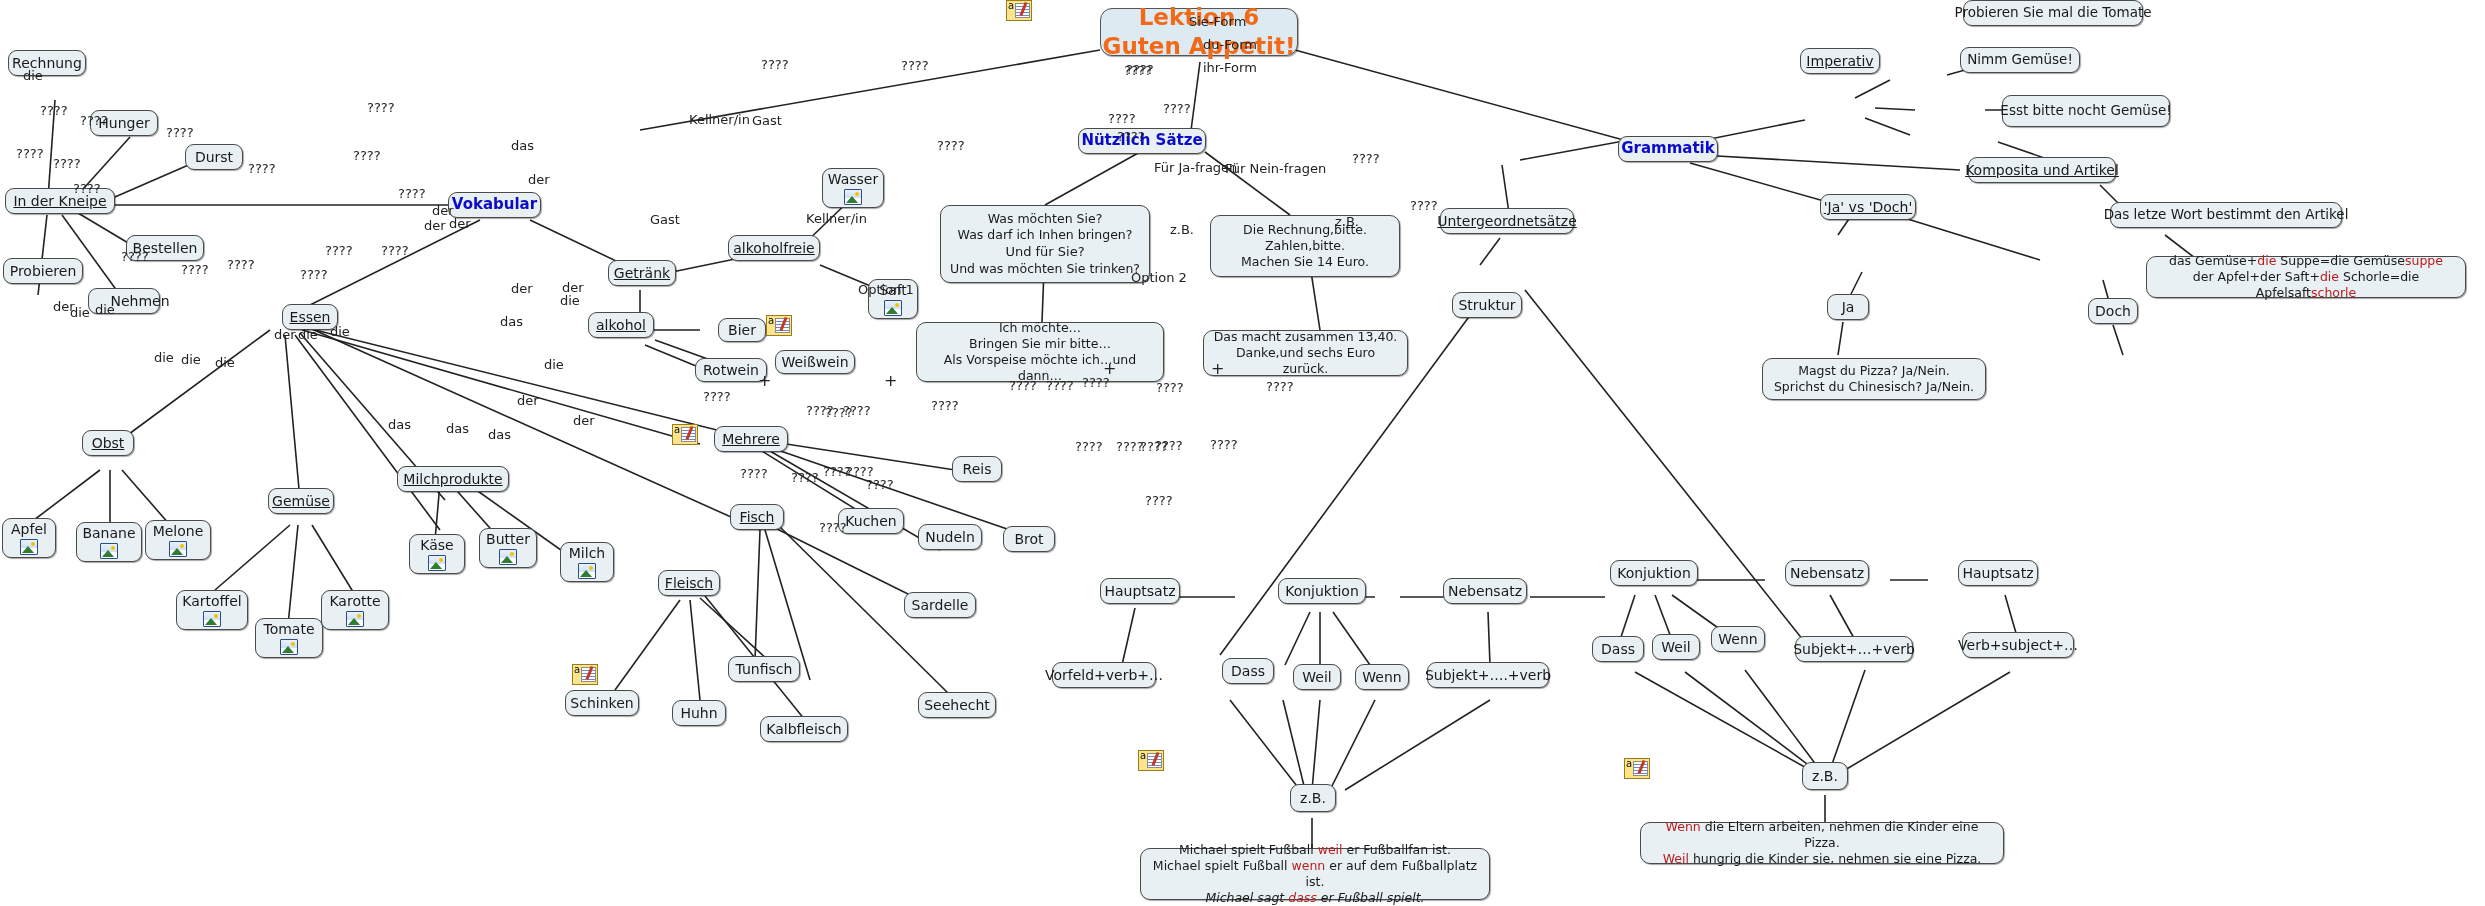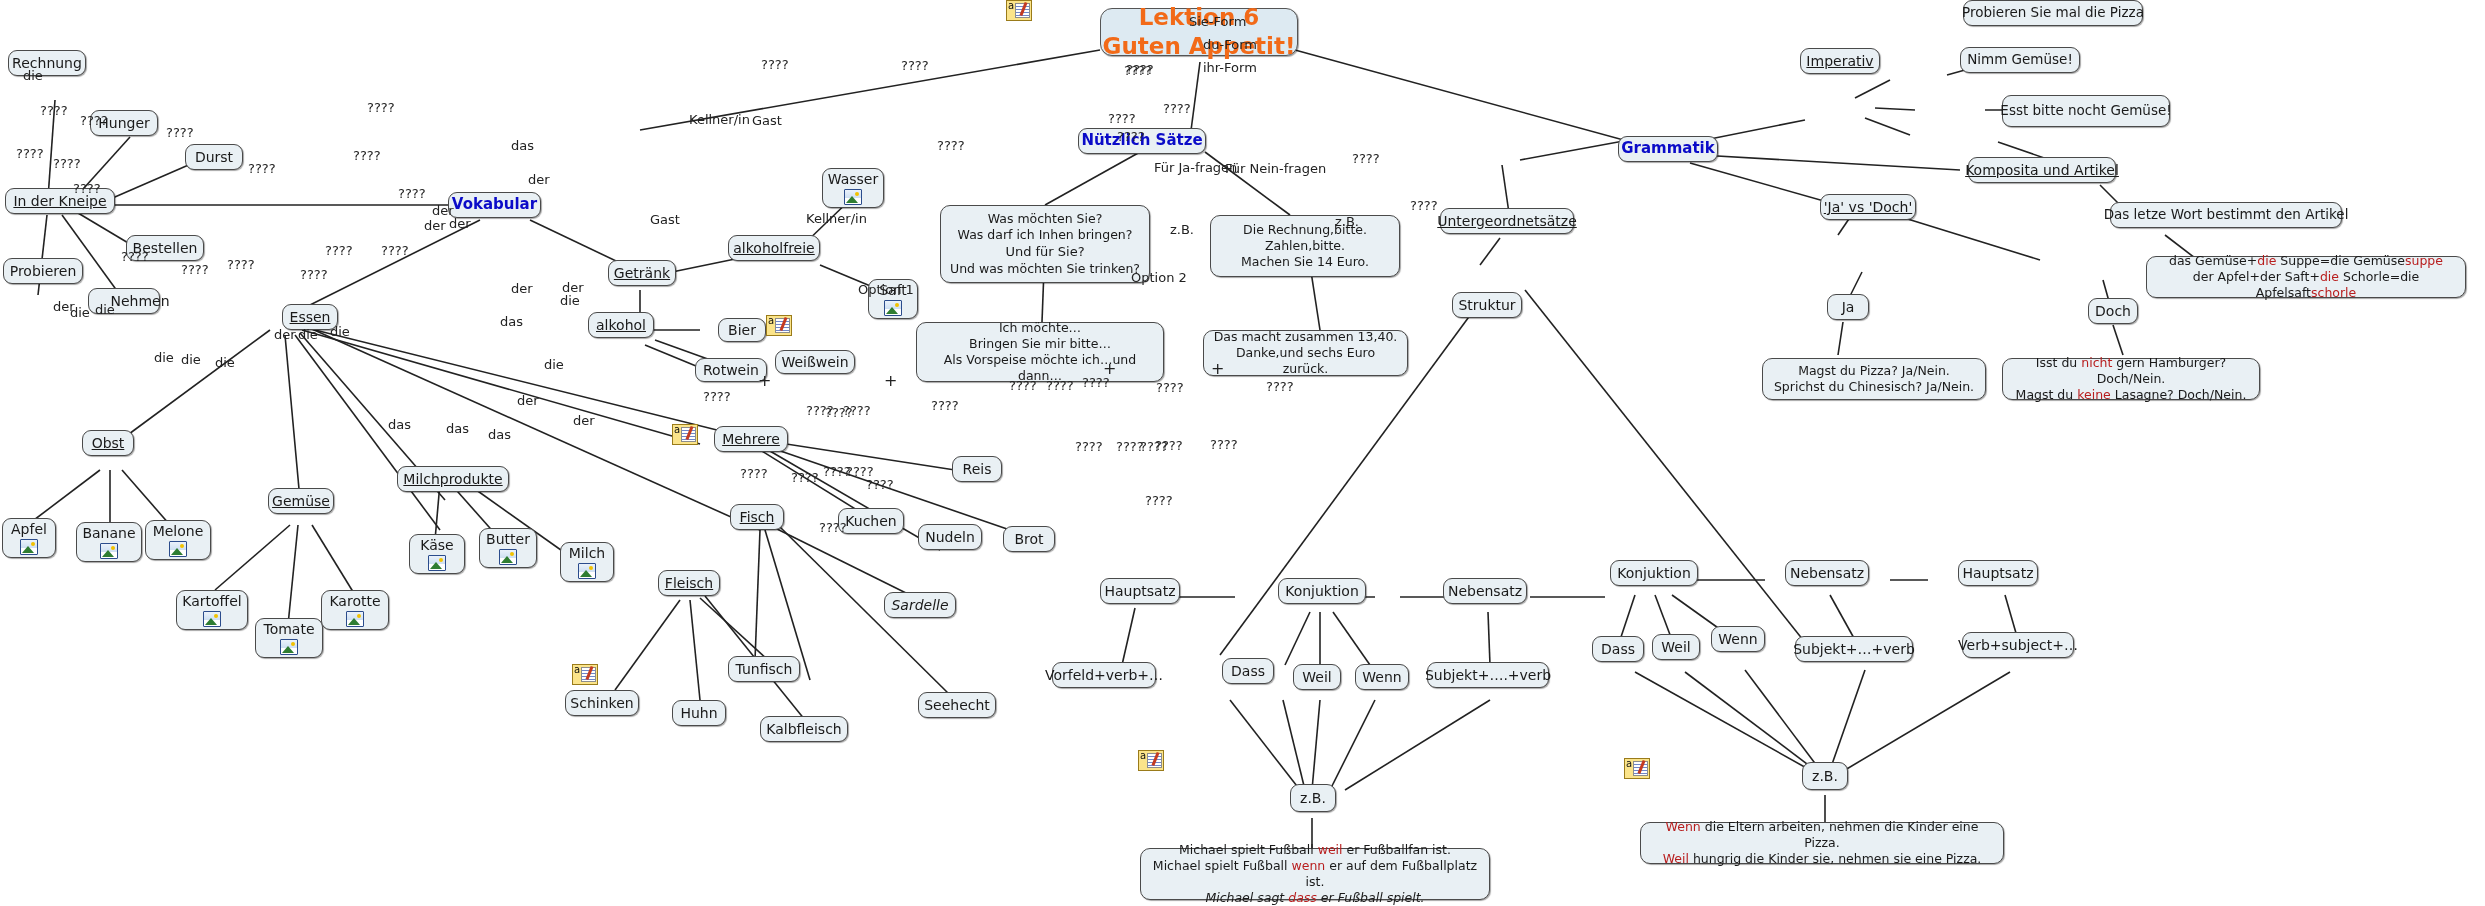--- a/index.html
+++ b/index.html
@@ -316,21 +316,21 @@
   <div class="node" style="left:918px;top:524px;width:64px;height:26px;">
     <span class="txt" style="font-size:14px;">Nudeln</span>
     </div>
   <div class="node" style="left:1003px;top:526px;width:52px;height:26px;">
     <span class="txt" style="font-size:14px;">Brot</span>
     </div>
 
   <div class="node u" style="left:730px;top:504px;width:54px;height:26px;">
     <span class="txt" style="font-size:14px;">Fisch</span>
     </div>
-  <div class="node" style="left:884px;top:592px;width:72px;height:26px;font-style:italic;">
+  <div class="node" style="left:904px;top:592px;width:72px;height:26px;">
     <span class="txt" style="font-size:14px;">Sardelle</span>
     </div>
   <div class="node" style="left:728px;top:656px;width:72px;height:26px;">
     <span class="txt" style="font-size:14px;">Tunfisch</span>
     </div>
   <div class="node" style="left:918px;top:692px;width:78px;height:26px;">
     <span class="txt" style="font-size:14px;">Seehecht</span>
     </div>
 
   <div class="node sent" style="left:940px;top:205px;width:210px;height:78px;padding:5px 8px;">
@@ -428,21 +428,21 @@
 
   <div class="node sent" style="left:1640px;top:822px;width:364px;height:42px;padding:3px 8px;">
     <div class="txt sbx" style="font-size:12.5px;"><span class="red">Wenn</span><span> die Eltern arbeiten, nehmen die Kinder eine Pizza.</span></div>
     <div class="txt sbx" style="font-size:12.5px;"><span class="red">Weil</span><span> hungrig die Kinder sie, nehmen sie eine Pizza.</span></div>
   </div>
 
   <div class="node u" style="left:1800px;top:48px;width:80px;height:26px;">
     <span class="txt" style="font-size:14px;">Imperativ</span>
     </div>
   <div class="node" style="left:1963px;top:0px;width:180px;height:26px;">
-    <span class="txt" style="font-size:13.5px;">Probieren Sie mal die Pizza</span>
+    <span class="txt" style="font-size:13.5px;">Probieren Sie mal die Tomate</span>
     </div>
   <div class="node" style="left:1960px;top:47px;width:120px;height:26px;">
     <span class="txt" style="font-size:13.5px;">Nimm Gemüse!</span>
     </div>
   <div class="node" style="left:2002px;top:95px;width:168px;height:32px;">
     <span class="txt" style="font-size:13.5px;">Esst bitte nocht Gemüse!</span>
     </div>
 
   <div class="node u" style="left:1968px;top:157px;width:148px;height:26px;">
     <span class="txt" style="font-size:14px;">Komposita und Artikel</span>
@@ -463,24 +463,20 @@
     </div>
   <div class="node" style="left:2088px;top:298px;width:50px;height:26px;">
     <span class="txt" style="font-size:14px;">Doch</span>
     </div>
 
   <div class="node sent" style="left:1762px;top:358px;width:224px;height:42px;padding:3px 8px;">
     <div class="txt" style="font-size:12.5px;">Magst du Pizza? Ja/Nein.</div>
     <div class="txt" style="font-size:12.5px;">Sprichst du Chinesisch? Ja/Nein.</div>
   </div>
 
-  <div class="node sent" style="left:2002px;top:358px;width:258px;height:42px;padding:3px 8px;">
-    <div class="txt sbx" style="font-size:12.5px;"><span>Isst du </span><span class="red">nicht</span><span> gern Hamburger? Doch/Nein.</span></div>
-    <div class="txt sbx" style="font-size:12.5px;"><span>Magst du </span><span class="red">keine</span><span> Lasagne? Doch/Nein.</span></div>
-  </div>
 
   <div class="noteicon" style="left:1006px;top:0px;">
     <span class="a">a</span>
     <span class="lines"></span>
     <span class="pen"></span>
     </div>
   <div class="noteicon" style="left:672px;top:424px;">
     <span class="a">a</span>
     <span class="lines"></span>
     <span class="pen"></span>

